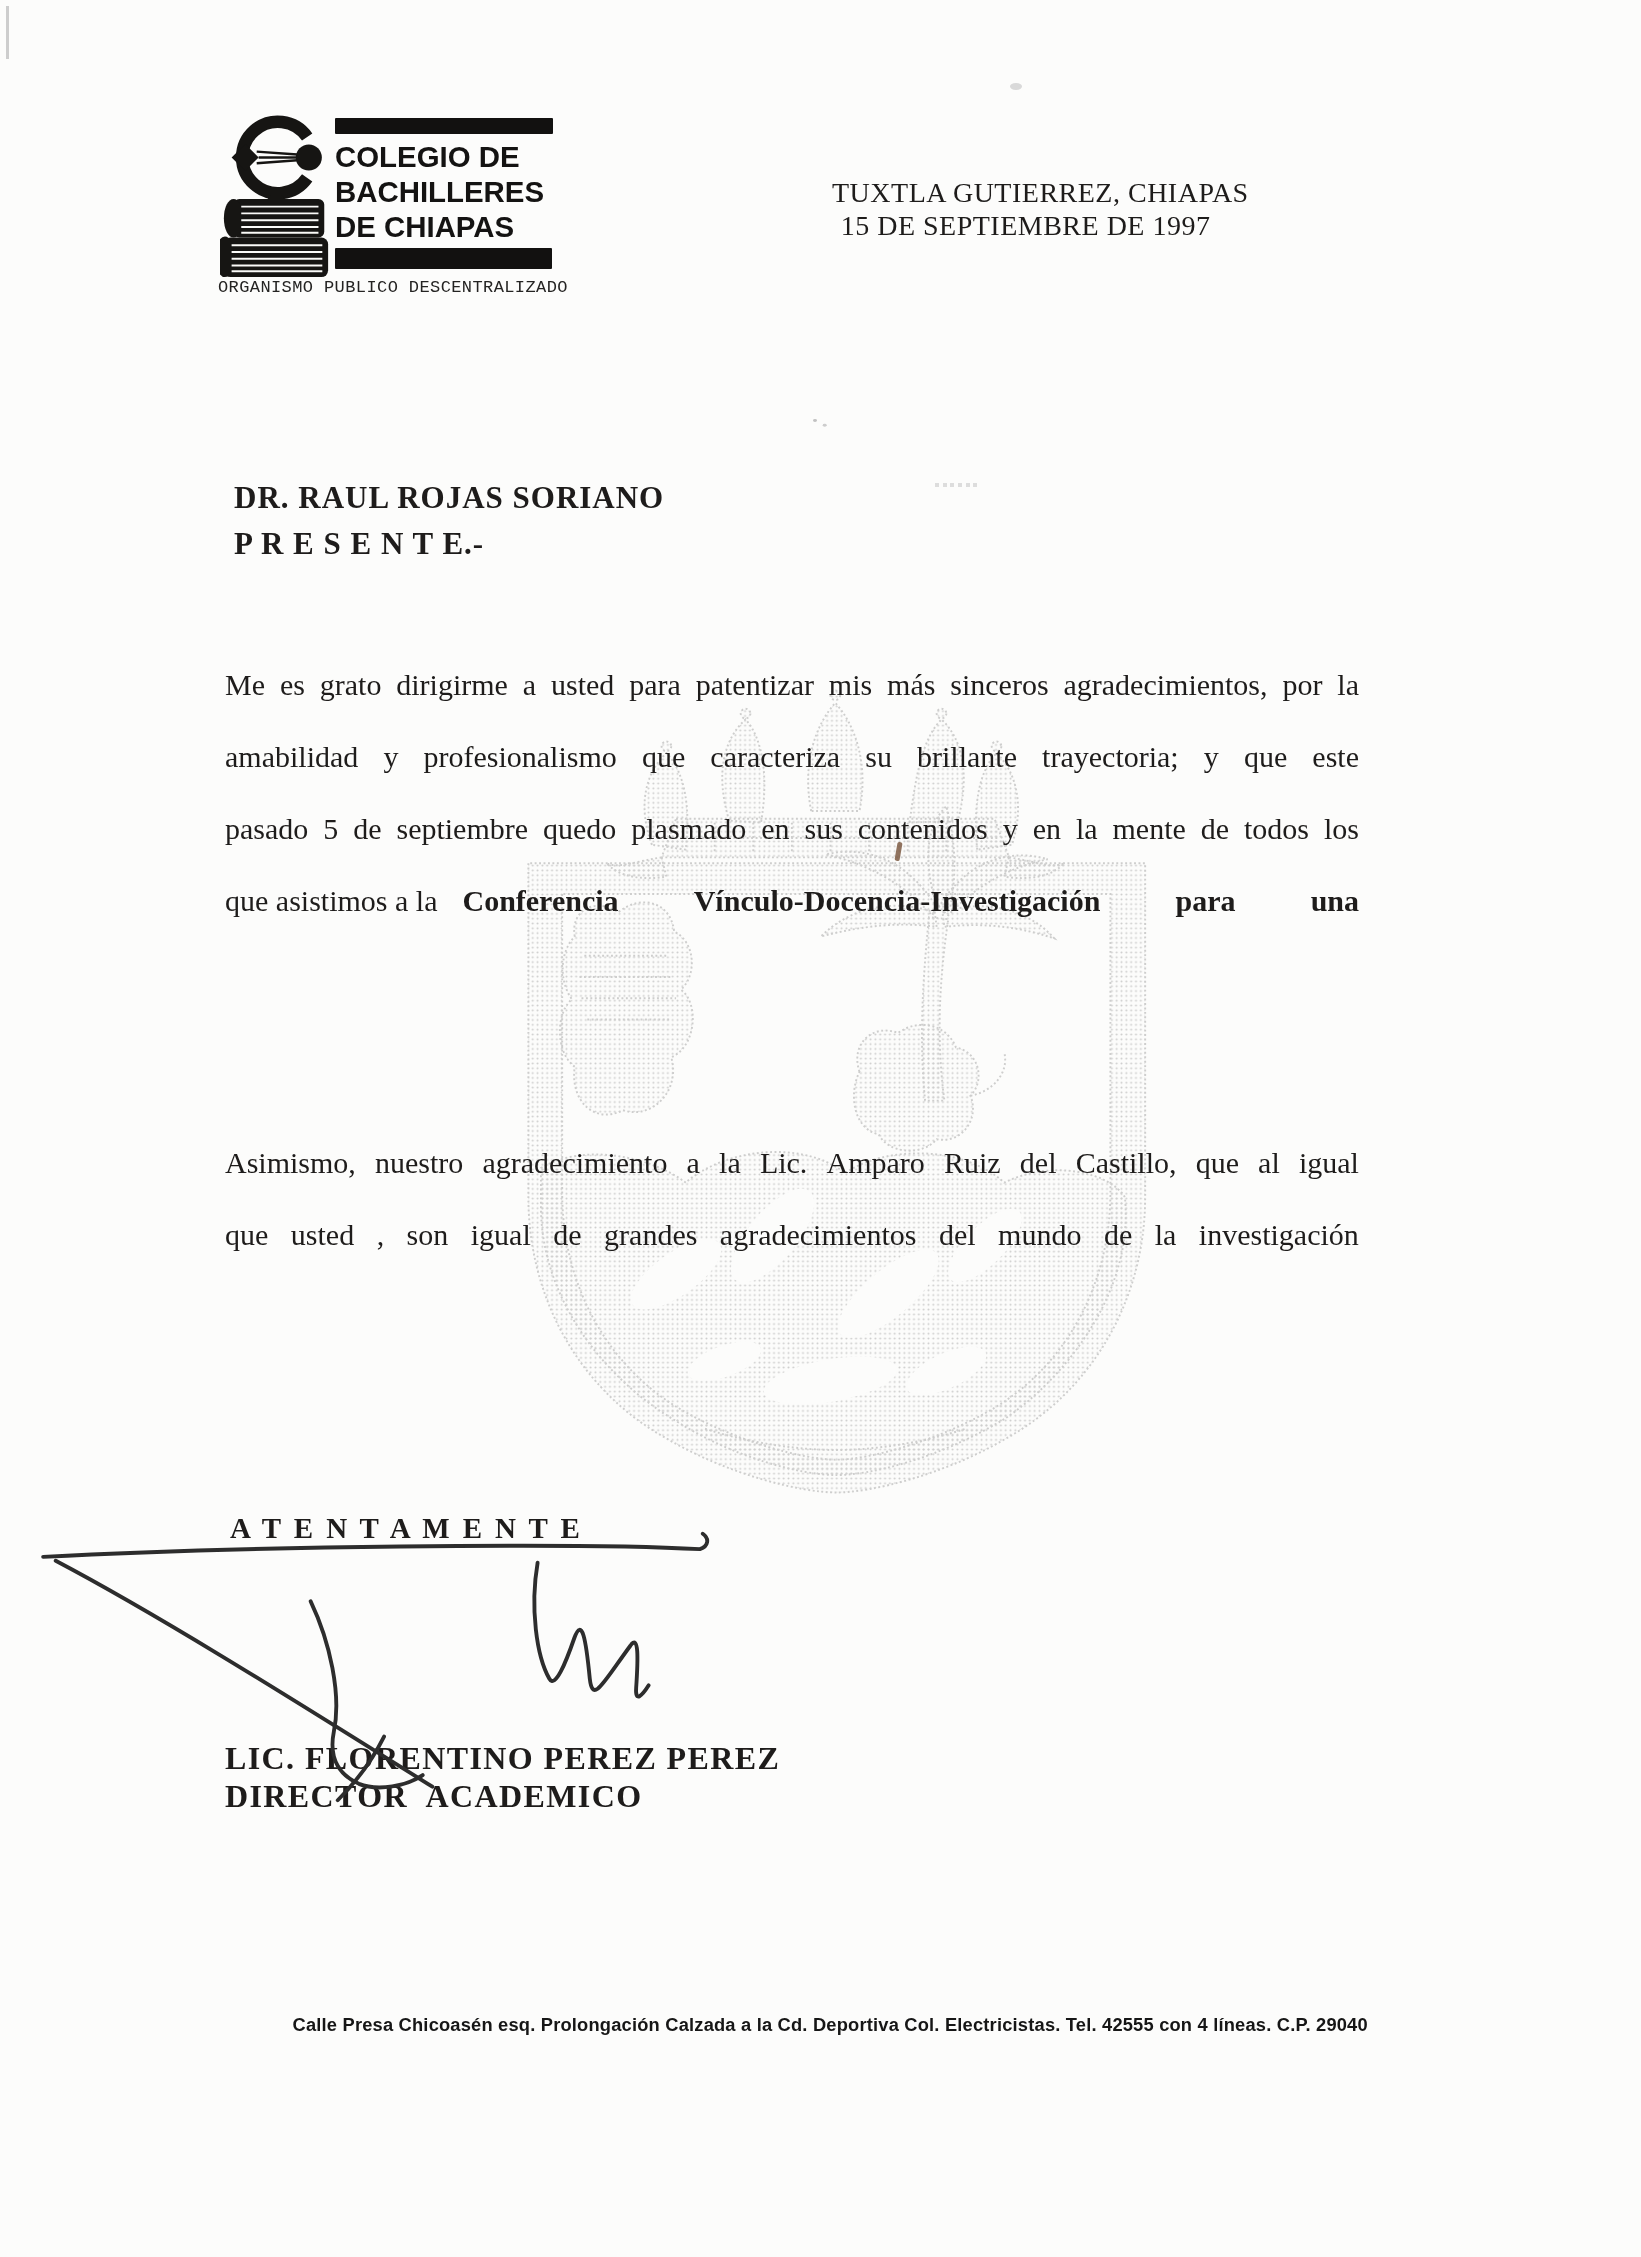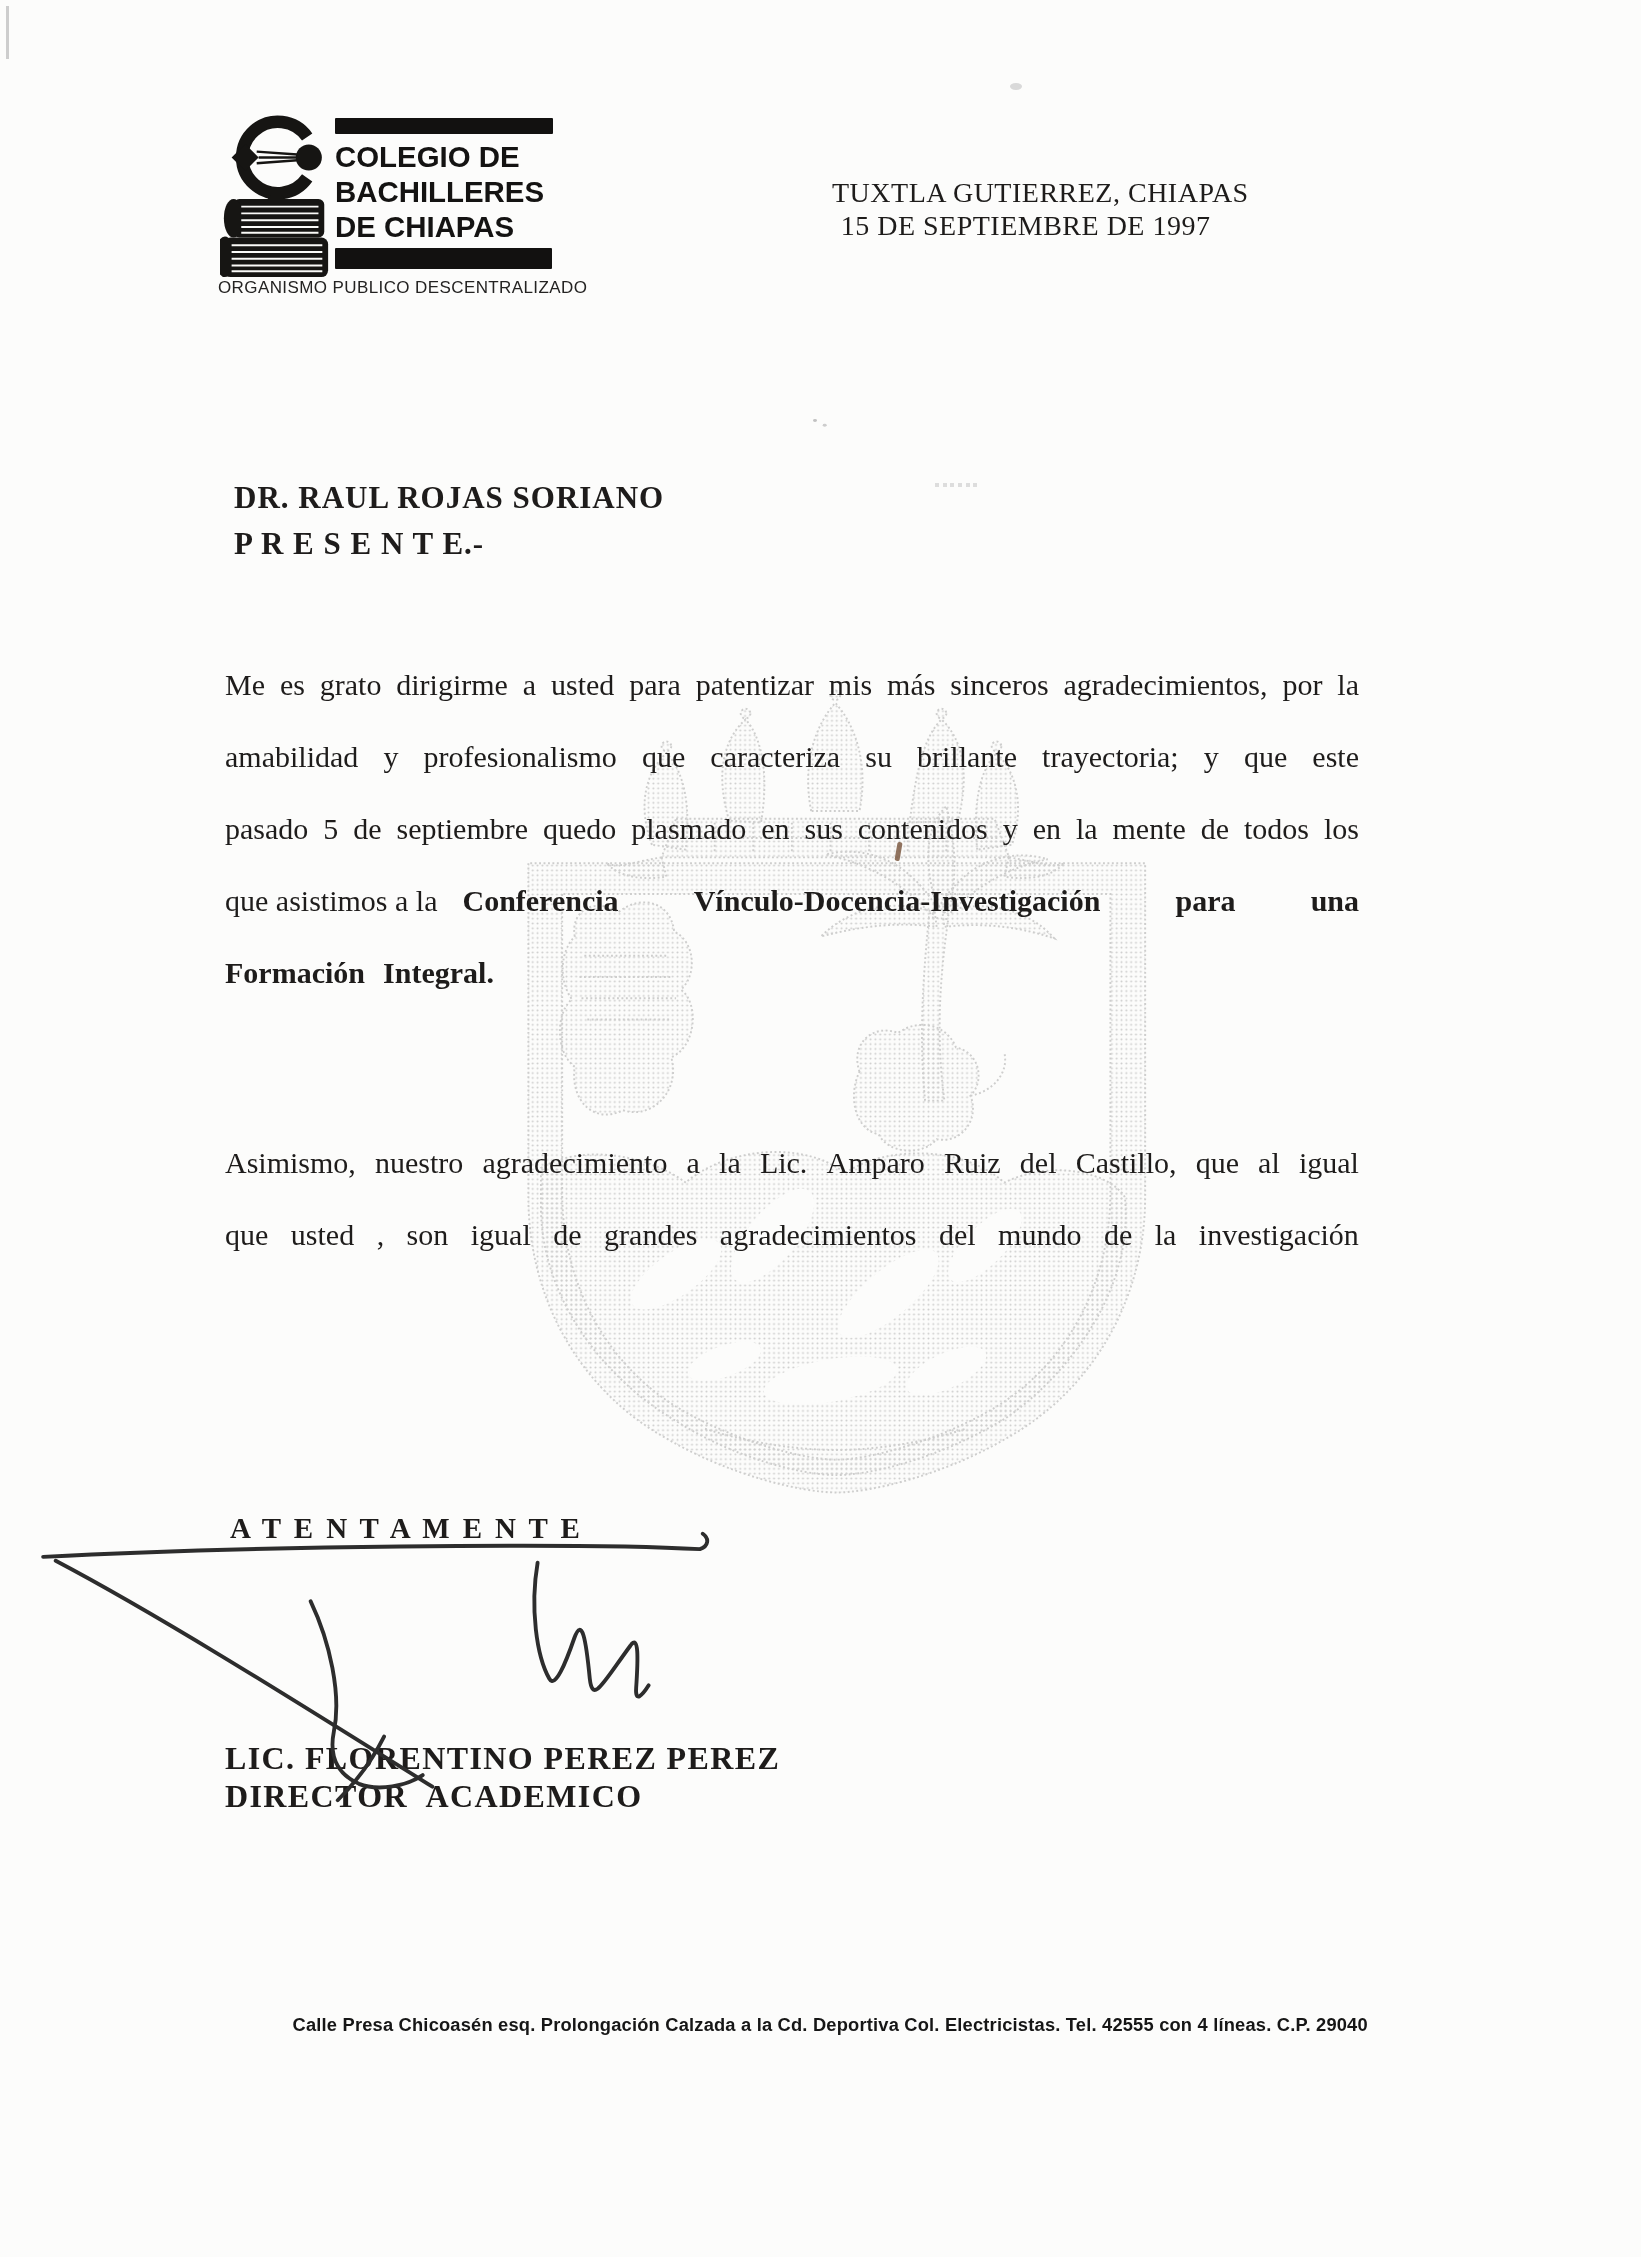--- a/index.html
+++ b/index.html
@@ -6,21 +6,21 @@
   html,body{margin:0;padding:0;background:#e8e8e6;}
   .page{position:relative;width:1641px;height:2257px;background:var(--paper);
         font-family:"Liberation Serif",serif;color:var(--ink);overflow:hidden;margin:0 auto;padding-left:9px;}
   .abs{position:absolute;}
 
   
   .lh-bar{background:#121110;border-radius:1px;}
   .lh-line{font-family:"Liberation Sans",sans-serif;font-weight:700;font-size:30px;
            line-height:35px;color:#141312;letter-spacing:0px;white-space:nowrap;
            transform:scaleX(.98);transform-origin:left;}
-  .lh-sub{font-family:Liberation Sans, sans-serif;font-size:17px;color:#242322;
+  .lh-sub{font-family:Liberation Mono, monospace;font-size:17px;color:#242322;
           letter-spacing:0.4px;white-space:nowrap;}
 
   .dateline{font-size:28px;line-height:33px;letter-spacing:0.5px;white-space:nowrap;}
   .dateline .d2{padding-left:8.7px;}
 
   .recipient{font-weight:700;font-size:31px;line-height:46px;letter-spacing:1px;white-space:nowrap;}
 
   .bodyblock{width:1134px;}
   .bl{height:72px;display:flex;align-items:center;font-size:30px;justify-content:flex-start;
       position:relative;z-index:2;}
@@ -192,23 +192,20 @@
       </div>
     <div class="bl">
       <span>que asistimos a la</span>
       <span class="b j4" data-justify="">
           <span>Conferencia</span>
           <span>Vínculo-Docencia-Investigación</span>
           <span>para</span>
           <span>una</span>
         </span>
     </div>
-    <div class="bl">
-      <span class="b w5">Formación Integral.</span>
-    </div>
   </div>
 
   <div class="abs bodyblock" style="left:225px;top:1127px;">
     <div class="bl" data-justify="">
         <span>Asimismo,</span>
         <span>nuestro</span>
         <span>agradecimiento</span>
         <span>a</span>
         <span>la</span>
         <span>Lic.</span>

